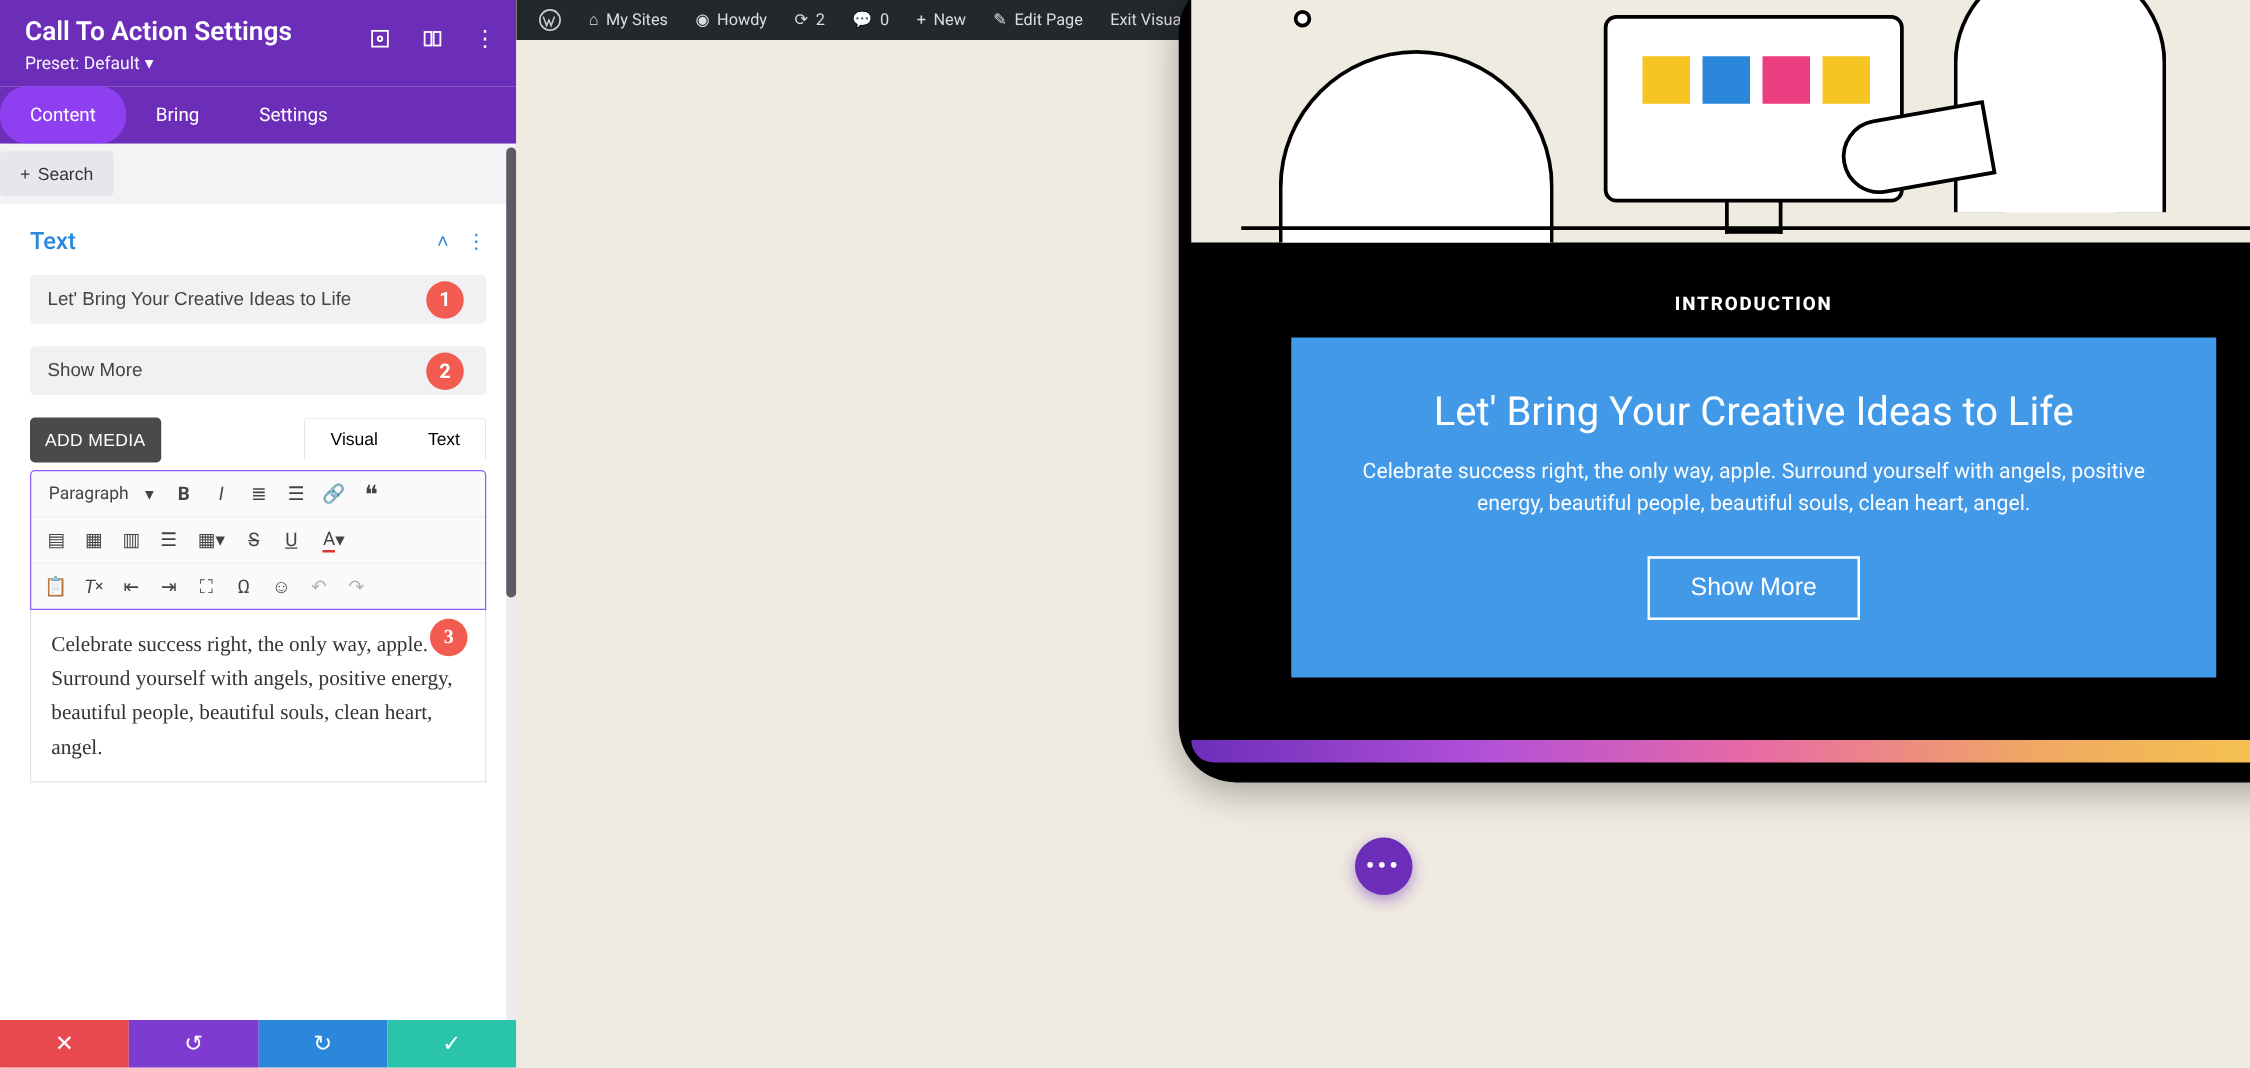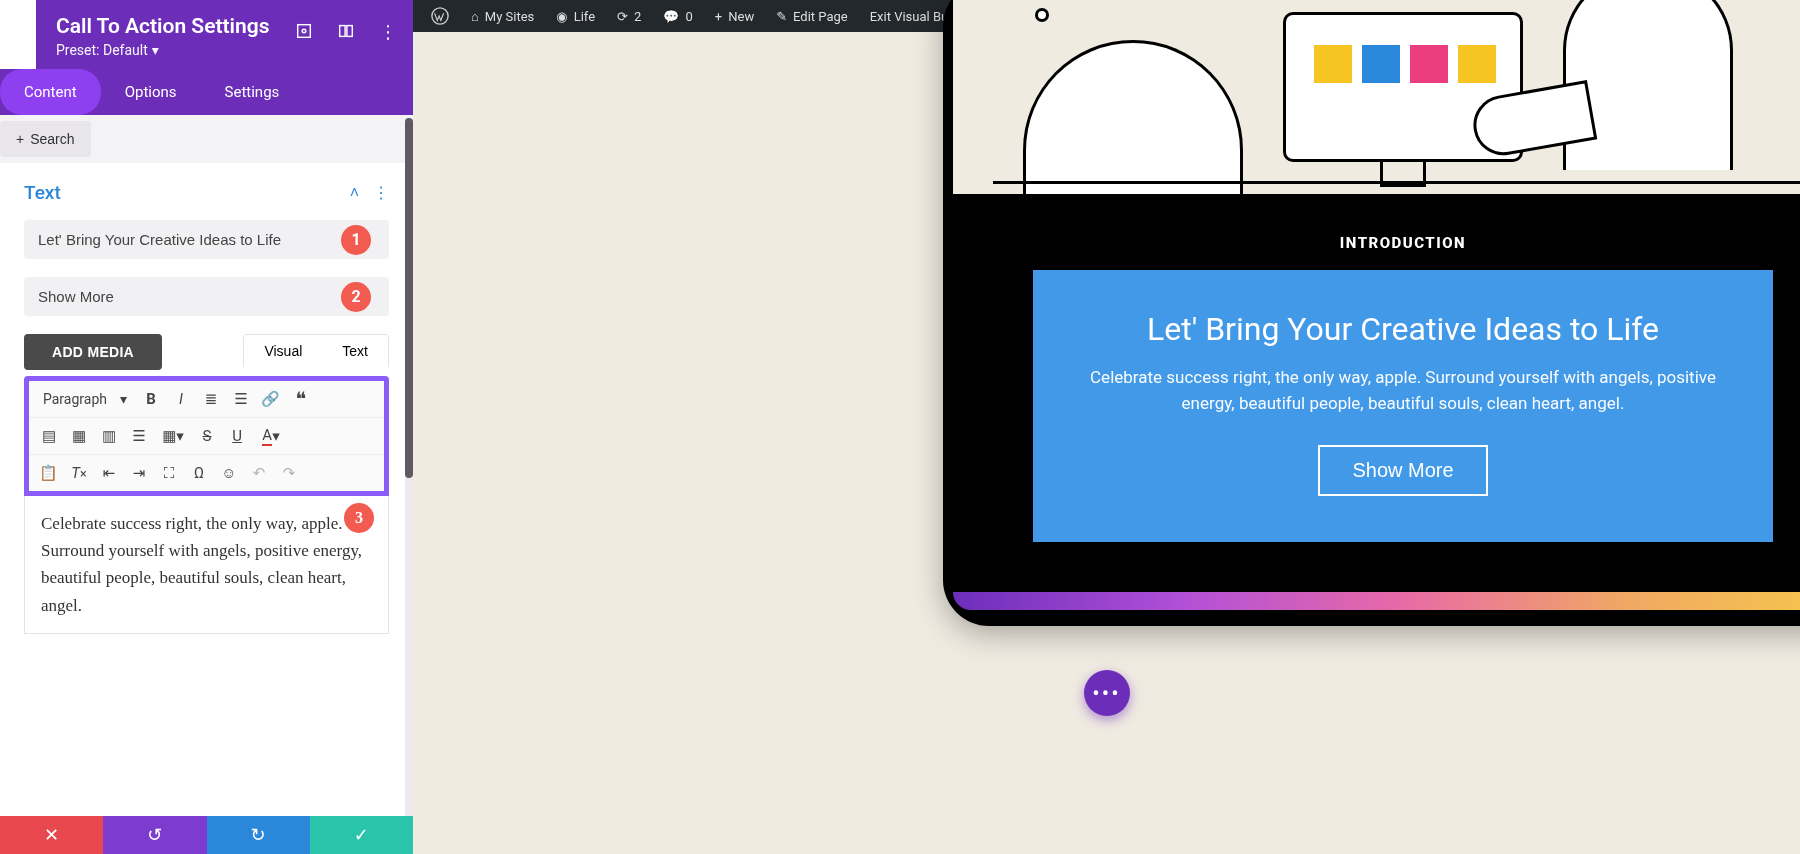--- a/index.html
+++ b/index.html
@@ -1,20 +1,20 @@
 <!DOCTYPE html>
 <html><head>
 <meta charset="utf-8">
 <style>
 * { margin: 0; padding: 0; box-sizing: border-box; }
 body { font-family: -apple-system, BlinkMacSystemFont, "Segoe UI", Roboto, sans-serif; overflow: hidden; width: 1800px; height: 854px; background: #f0ebe1; }
 
 
 .sidebar { position: absolute; left: 0; top: 0; width: 413px; height: 854px; background: #fff; display: flex; flex-direction: column; box-shadow: 2px 0 6px rgba(0,0,0,0.15); }
-.side-header { background: #6c2eb9; color: #fff; padding: 14px 20px 10px; margin-left: 36px; }
+.side-header { background: #6c2eb9; color: #fff; padding: 14px 20px 10px; }
 .side-title { font-size: 21px; font-weight: 600; }
 .side-preset { font-size: 14px; margin-top: 4px; display: inline-flex; align-items: center; gap: 4px; opacity: 0.95; }
 .side-header-icons { position: absolute; top: 22px; right: 16px; display: flex; gap: 24px; }
 .side-header-icons span { width: 18px; height: 18px; display: inline-flex; align-items: center; justify-content: center; cursor: pointer; }
 
 .tabs { display: flex; background: #6c2eb9; }
 .tab { flex: 0 0 auto; padding: 14px 24px; color: #fff; font-size: 15px; cursor: pointer; }
 .tab.active { background: #8e3ff0; border-radius: 22px; }
 
 .search-row { display: flex; align-items: center; background: #f3f2f5; }
@@ -25,24 +25,24 @@
 .section-head { display: flex; justify-content: space-between; align-items: center; margin-bottom: 16px; }
 .section-head h3 { color: #2b87da; font-size: 19px; font-weight: 500; }
 .section-head-icons { display: flex; gap: 14px; color: #2b87da; }
 
 .field-label { font-size: 15px; color: #333; margin: 12px 0 8px; font-weight: 500; }
 .field-input { width: 100%; background: #f1f0f3; border: none; border-radius: 4px; padding: 11px 14px; font-size: 15px; color: #444; outline: none; }
 .field-wrap { position: relative; margin-bottom: 18px; }
 
 .annot { position: absolute; width: 30px; height: 30px; border-radius: 50%; background: #f15b50; color: #fff; font-weight: 700; display: flex; align-items: center; justify-content: center; font-size: 16px; right: 18px; top: 50%; transform: translateY(-50%); }
 
-.add-media-btn { background: #4a4a4a; color: #fff; border: none; padding: 10px 28px; font-size: 14px; font-weight: 700; border-radius: 4px; cursor: pointer; letter-spacing: 0.3px; }
+.add-media-btn { background: #4a4a4a; color: #fff; border: none; padding: 10px 12px; font-size: 14px; font-weight: 400; border-radius: 4px; cursor: pointer; letter-spacing: 0.3px; }
 .editor-tabs { float: right; display: flex; border: 1px solid #e4e3e7; border-bottom: none; border-radius: 4px 4px 0 0; overflow: hidden; }
 .editor-tab { padding: 8px 20px; font-size: 14px; background: #fff; cursor: pointer; border: none; }
-.toolbar { clear: both; margin-top: 6px; border: 5px solid #8b5cf6; border-radius: 4px 4px 0 0; background: #fafafa; }
+.toolbar { clear: both; margin-top: 6px; border: 1px solid #8b5cf6; border-radius: 4px 4px 0 0; background: #fafafa; }
 .toolbar-row { display: flex; flex-wrap: wrap; padding: 4px 6px; gap: 2px; border-bottom: 1px solid #eee; }
 .toolbar-row:last-child { border-bottom: none; }
 .tb { width: 28px; height: 28px; display: inline-flex; align-items: center; justify-content: center; font-size: 15px; color: #444; cursor: pointer; border-radius: 3px; }
 .tb.sel { min-width: 100px; justify-content: space-between; padding: 0 8px; font-size: 14px; }
 .tb.wide { width: 36px; }
 .editor-content { border: 1px solid #e4e3e7; border-top: none; padding: 14px 16px; font-family: Georgia, serif; font-size: 17px; color: #333; line-height: 1.6; min-height: 130px; position: relative; }
 .editor-content .annot { top: 22px; right: 14px; }
 
 .side-scrollbar { position: absolute; right: 0; top: 118px; bottom: 38px; width: 8px; background: #eceaef; }
 .side-scrollbar-thumb { width: 100%; background: #5d5a63; height: 360px; border-radius: 4px; }
@@ -112,21 +112,21 @@
             <rect x="3" y="4" width="6" height="12"></rect>
             <rect x="11" y="4" width="6" height="12"></rect>
           </svg>
         </span>
       <span style="color:#fff;font-size:18px;">⋮</span>
     </div>
   </div>
 
   <div class="tabs">
     <div class="tab active">Content</div>
-    <div class="tab">Options</div>
+    <div class="tab">Bring</div>
     <div class="tab">Settings</div>
   </div>
 
   <div class="search-row">
     <button class="filter-btn">
       <span>+</span>
       <span>Search</span>
     </button>
   </div>
 
@@ -228,21 +228,21 @@
           <circle cx="10" cy="10" r="9" fill="none" stroke="#ccc" stroke-width="1.5"></circle>
           <path d="M4 7l3 8 2-5 2 5 3-8" fill="none" stroke="#ccc" stroke-width="1.3"></path>
         </svg>
       </div>
     <div class="ab-item">
         <span>⌂</span>
         <span>My Sites</span>
       </div>
     <div class="ab-item">
         <span>◉</span>
-        <span>Life</span>
+        <span>Howdy</span>
       </div>
     <div class="ab-item">
         <span>⟳</span>
         <span>2</span>
       </div>
     <div class="ab-item">
         <span>💬</span>
         <span>0</span>
       </div>
     <div class="ab-item">

